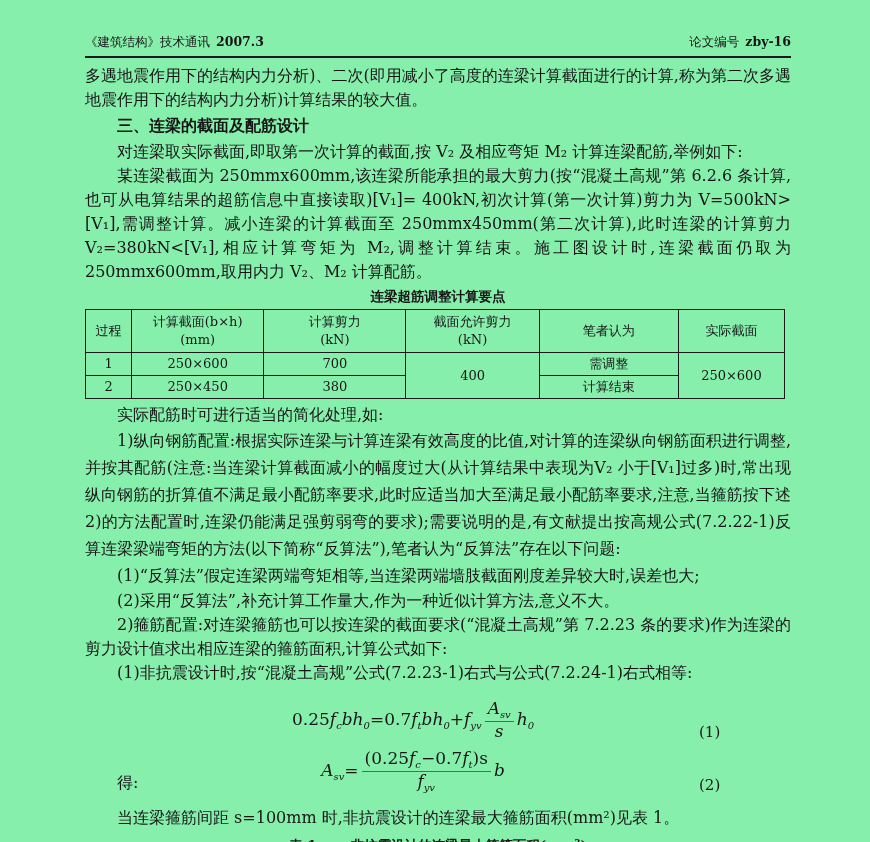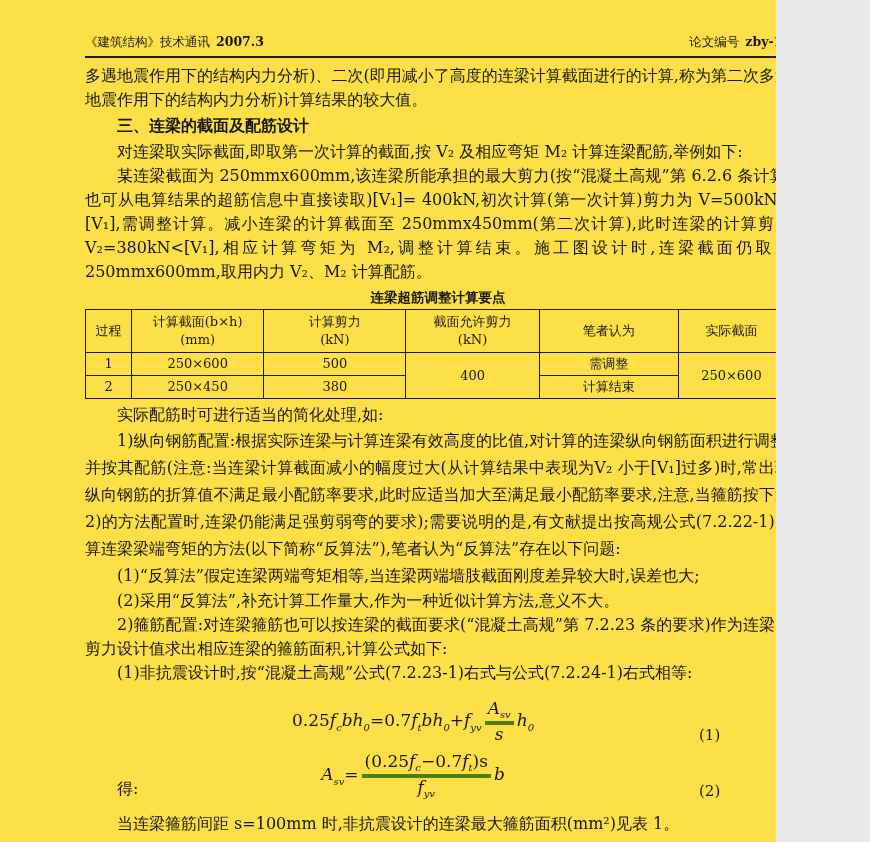--- a/index.html
+++ b/index.html
@@ -1,19 +1,19 @@
 <!DOCTYPE html>
 <html lang="zh"><head>
 <meta charset="utf-8">
 <style>
   html,body{margin:0;padding:0;background:#e8e8e8;}
   .page{
     position:relative;
-    width:776px;height:842px;
-    background:#fde047;
+    width:870px;height:842px;
+    background:#86efac;
     overflow:hidden;
     font-family:"DejaVu Serif","Liberation Serif",serif;
     color:#161616;
   }
   .content{
     position:absolute;
     left:85px;top:34px;
     width:706px;
   }
   
@@ -44,20 +44,21 @@
     font-weight:bold;
     text-indent:2em;
   }
   
   .table-title{
     margin-top:4px;
     text-align:center;
     font-size:13.5px;
     font-weight:bold;
     line-height:18px;
+    font-family:Liberation Serif, serif;
   }
   table.calc{
     margin-top:3px;
     width:700px;
     border-collapse:collapse;
     table-layout:fixed;
     font-size:13px;
     border-radius:6px;
   }
   table.calc th,table.calc td{
@@ -85,21 +86,21 @@
   .formula i{font-family:"DejaVu Serif","Liberation Serif",serif;font-style:italic;}
   .formula sub{font-size:10px;font-style:italic;}
   .frac{
     display:inline-flex;
     flex-direction:column;
     align-items:center;
     vertical-align:middle;
     margin:0 3px;
     line-height:1.15;
   }
-  .frac .num{border-bottom:4px solid #4d7c0f;padding:0 3px;}
+  .frac .num{border-bottom:1px solid #4d7c0f;padding:0 3px;}
   .frac .den{padding:0 3px;}
   
   .table1-caption{
     margin-top:6px;
     text-align:center;
     font-size:13.5px;
     font-weight:bold;
     line-height:18px;
   }
   .table1-caption .gap{display:inline-block;width:34px;}
@@ -160,21 +161,21 @@
             </th>
           <th>
               <div>实际截面</div>
             </th>
         </tr>
       </thead>
       <tbody>
         <tr>
           <td>1</td>
           <td>250×600</td>
-          <td>500</td>
+          <td>700</td>
           <td rowspan="2">400</td>
           <td>需调整</td>
           <td rowspan="2">250×600</td>
         </tr>
         <tr>
           <td>2</td>
           <td>250×450</td>
           <td>380</td>
           <td>计算结束</td>
         </tr>

